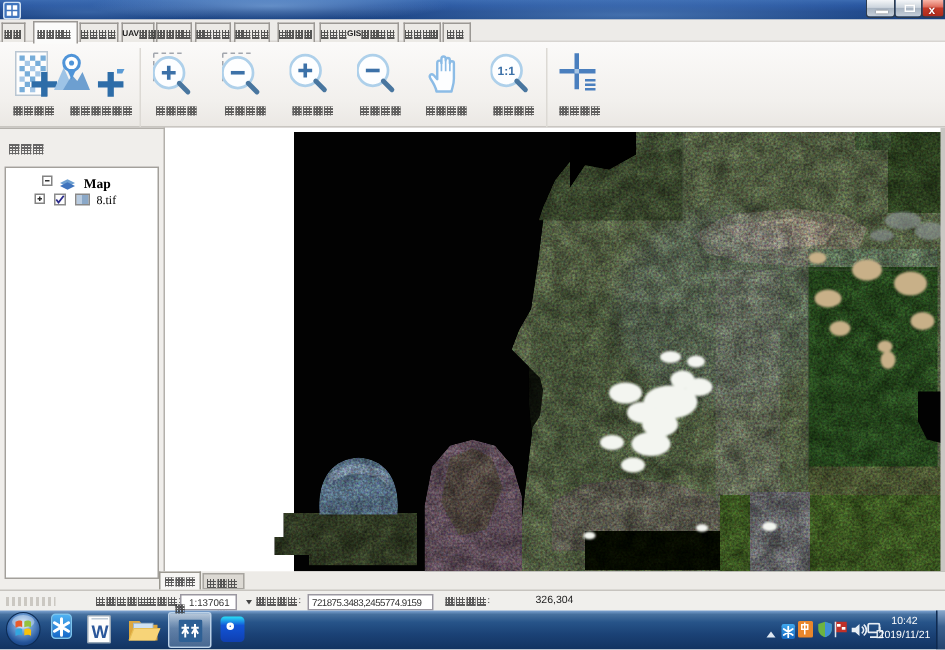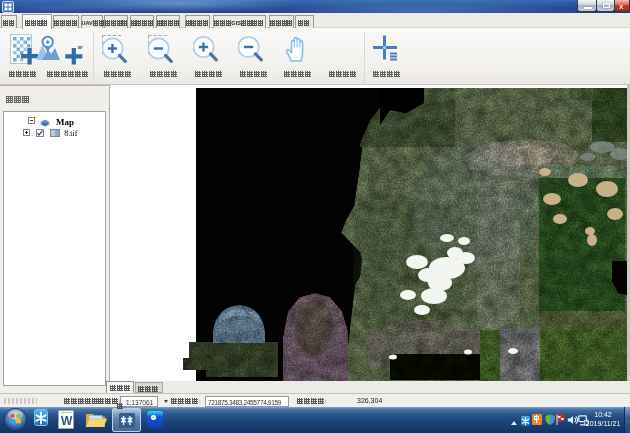--- a/index.html
+++ b/index.html
@@ -116,20 +116,25 @@
 <circle cx="10.5" cy="13" r="10.2" fill="#fdfeff" stroke="#aed0ea" stroke-width="1.8"></circle>
 <path d="M5.9,13 h9.2" stroke="#3c71a8" stroke-width="2.4"></path>
 <path d="M17.487000000000002,19.987000000000002 L23.287000000000003,25.787000000000003" stroke="#49769f" stroke-width="3.2" stroke-linecap="round"></path>
 </svg></div>
       <div style="position:absolute;left:240px;top:43px;width:29px;height:7px;white-space:nowrap"><i class="z z6" style="color:#2b2b2b;"></i><i class="z z6" style="color:#2b2b2b;"></i><i class="z z6" style="color:#2b2b2b;"></i><i class="z z6" style="color:#2b2b2b;"></i></div>
       <div style="position:absolute;left:277px;top:6px;width:40px;height:32px;text-align:center"><svg width="30" height="30">
 <path d="M9,27 C8.6,24 7,21.5 5,18.5 C3.6,16.4 5.4,14.6 7.2,16.2 L9.5,18.8 L9.5,8 C9.5,5.9 12.3,5.9 12.3,8 L12.3,5.2 C12.3,3.1 15.1,3.1 15.1,5.2 L15.1,6.2 C15.1,4.2 17.9,4.2 17.9,6.2 L17.9,8.2 C17.9,6.4 20.6,6.4 20.6,8.2 L20.6,18.5 C20.6,22.5 19.4,24.5 19,27 Z" fill="#fdfeff" stroke="#8cbce6" stroke-width="1.6" stroke-linejoin="round"></path>
 <path d="M12.3,8 L12.3,13.5 M15.1,6.5 L15.1,13.5 M17.9,8.2 L17.9,13.5" stroke="#8cbce6" stroke-width="1.1" fill="none"></path>
 </svg></div>
       <div style="position:absolute;left:284px;top:43px;width:29px;height:7px;white-space:nowrap"><i class="z z6" style="color:#2b2b2b;"></i><i class="z z6" style="color:#2b2b2b;"></i><i class="z z6" style="color:#2b2b2b;"></i><i class="z z6" style="color:#2b2b2b;"></i></div>
+      <div style="position:absolute;left:322px;top:6px;width:40px;height:32px;text-align:center"><svg width="30" height="30">
+<circle cx="10.5" cy="13" r="10.2" fill="#fdfeff" stroke="#aed0ea" stroke-width="1.8"></circle>
+<text x="10.5" y="15.8" text-anchor="middle" font-family="Liberation Sans" font-size="8" font-weight="bold" fill="#3c71a8">1:1</text>
+<path d="M17.487000000000002,19.987000000000002 L23.287000000000003,25.787000000000003" stroke="#49769f" stroke-width="3.2" stroke-linecap="round"></path>
+</svg></div>
       <div style="position:absolute;left:329px;top:43px;width:29px;height:7px;white-space:nowrap"><i class="z z6" style="color:#2b2b2b;"></i><i class="z z6" style="color:#2b2b2b;"></i><i class="z z6" style="color:#2b2b2b;"></i><i class="z z6" style="color:#2b2b2b;"></i></div>
       <div style="position:absolute;left:366px;top:6px;width:40px;height:32px;text-align:center"><svg width="30" height="30">
 <path d="M2,13.5 H26 M13.5,1.5 V25.5" stroke="#4a7fbe" stroke-width="3"></path>
 <rect x="12" y="12" width="3" height="3" fill="#a9c6e4"></rect>
 <path d="M19,19.5 h7 M19,22.5 h7 M19,25.5 h7" stroke="#4a7fbe" stroke-width="1.8"></path>
 </svg></div>
       <div style="position:absolute;left:373px;top:43px;width:29px;height:7px;white-space:nowrap"><i class="z z6" style="color:#2b2b2b;"></i><i class="z z6" style="color:#2b2b2b;"></i><i class="z z6" style="color:#2b2b2b;"></i><i class="z z6" style="color:#2b2b2b;"></i></div>
 </div>
 <div id="leftpanel">
  <div style="position:absolute;left:6px;top:10px"><i class="z z7" style="color:#333;"></i><i class="z z7" style="color:#333;"></i><i class="z z7" style="color:#333;"></i></div>

